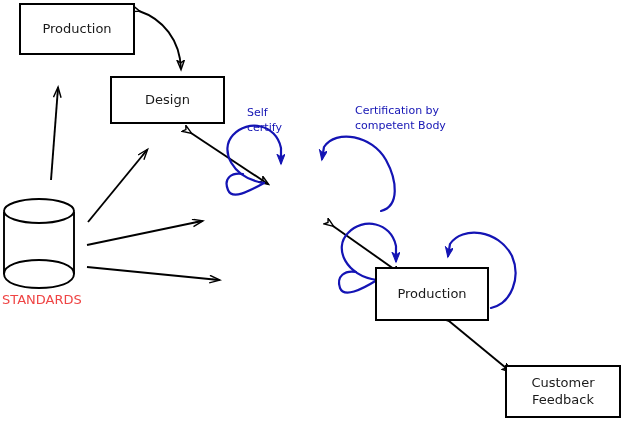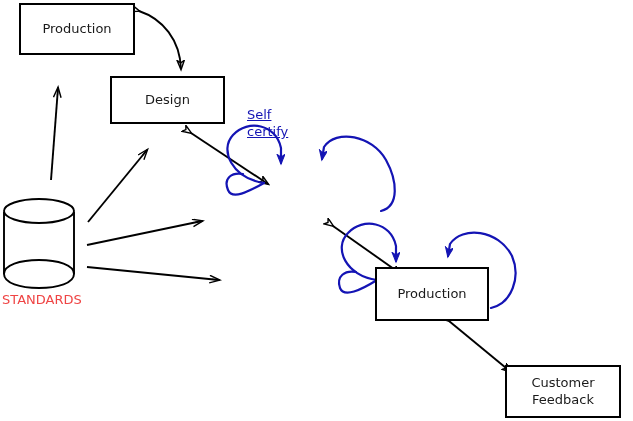--- a/index.html
+++ b/index.html
@@ -36,25 +36,24 @@
     line-height: 1.25;
     z-index: 3;
   }
   .node-label {
     display: block;
     white-space: pre-line;
   }
   .annot {
     position: absolute;
     color: #1414b4;
-    font-size: 13px;
+    font-size: 11px;
     line-height: 1.32;
     white-space: pre-line;
     z-index: 4;
-    text-decoration: underline;
   }
   .store-label {
     position: absolute;
     color: #ef4444;
     font-size: 13px;
     z-index: 3;
   }
 </style>
 </head>
 <body>
@@ -148,16 +147,18 @@
   <div class="node-box" style="left:505px; top:365px; width:116px; height:53px;">
     <span class="node-label">Customer
 Feedback</span>
   </div>
 
   <div class="store-label" style="left:2px; top:292px;">STANDARDS</div>
 
   <div class="annot" style="left:247px; top:106px;">Self
 certify</div>
 
+  <div class="annot" style="left:355px; top:104px;">Certification by
+competent Body</div>
 
 
 
 </div>
 
 </body></html>

